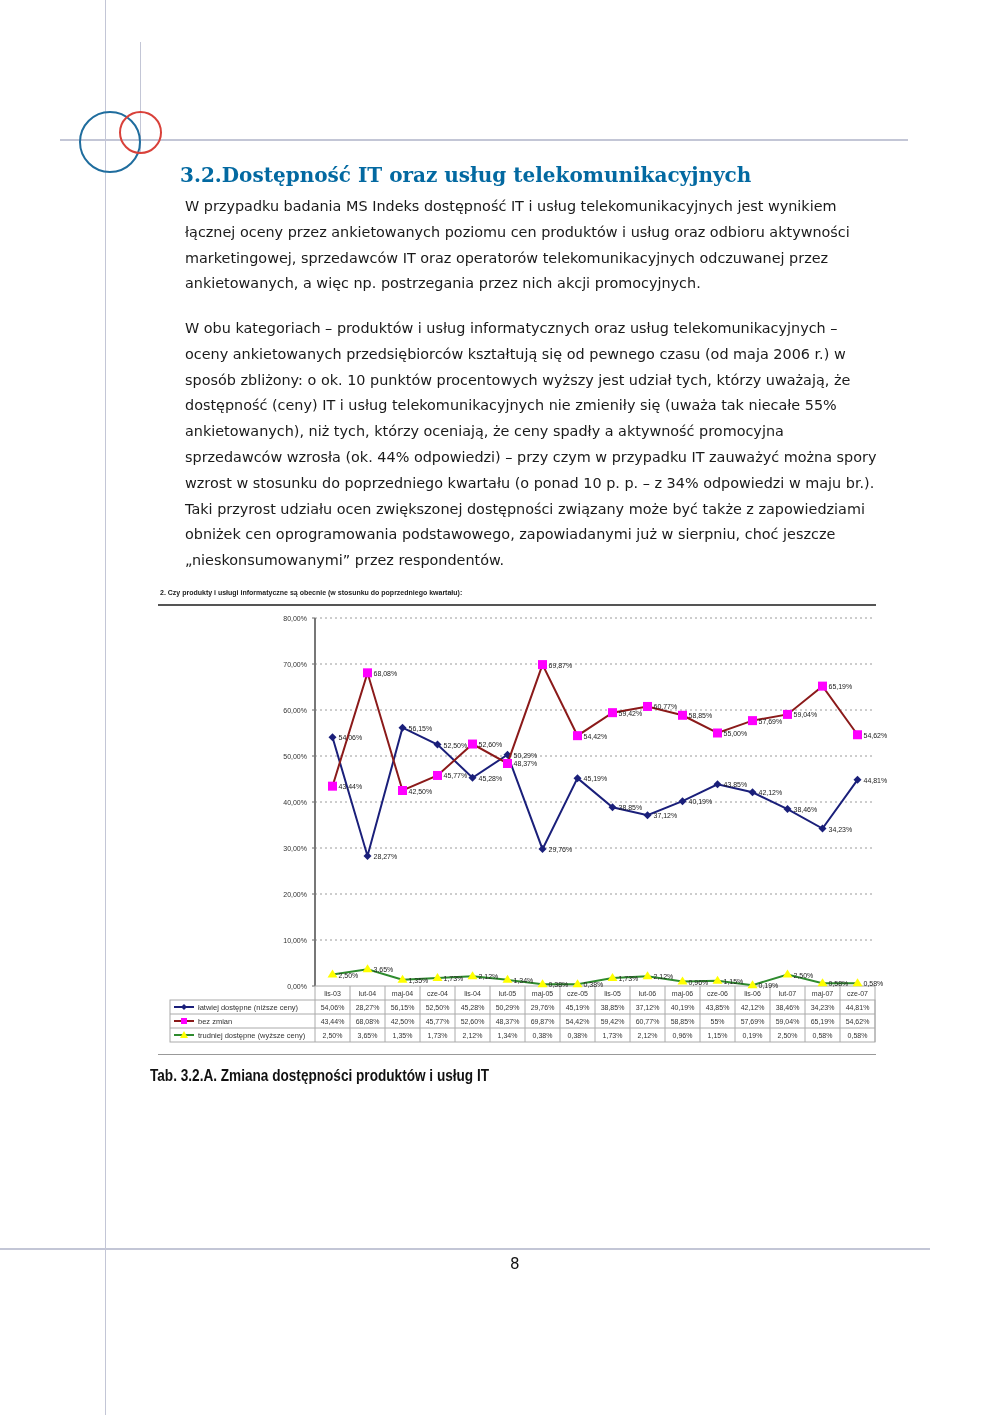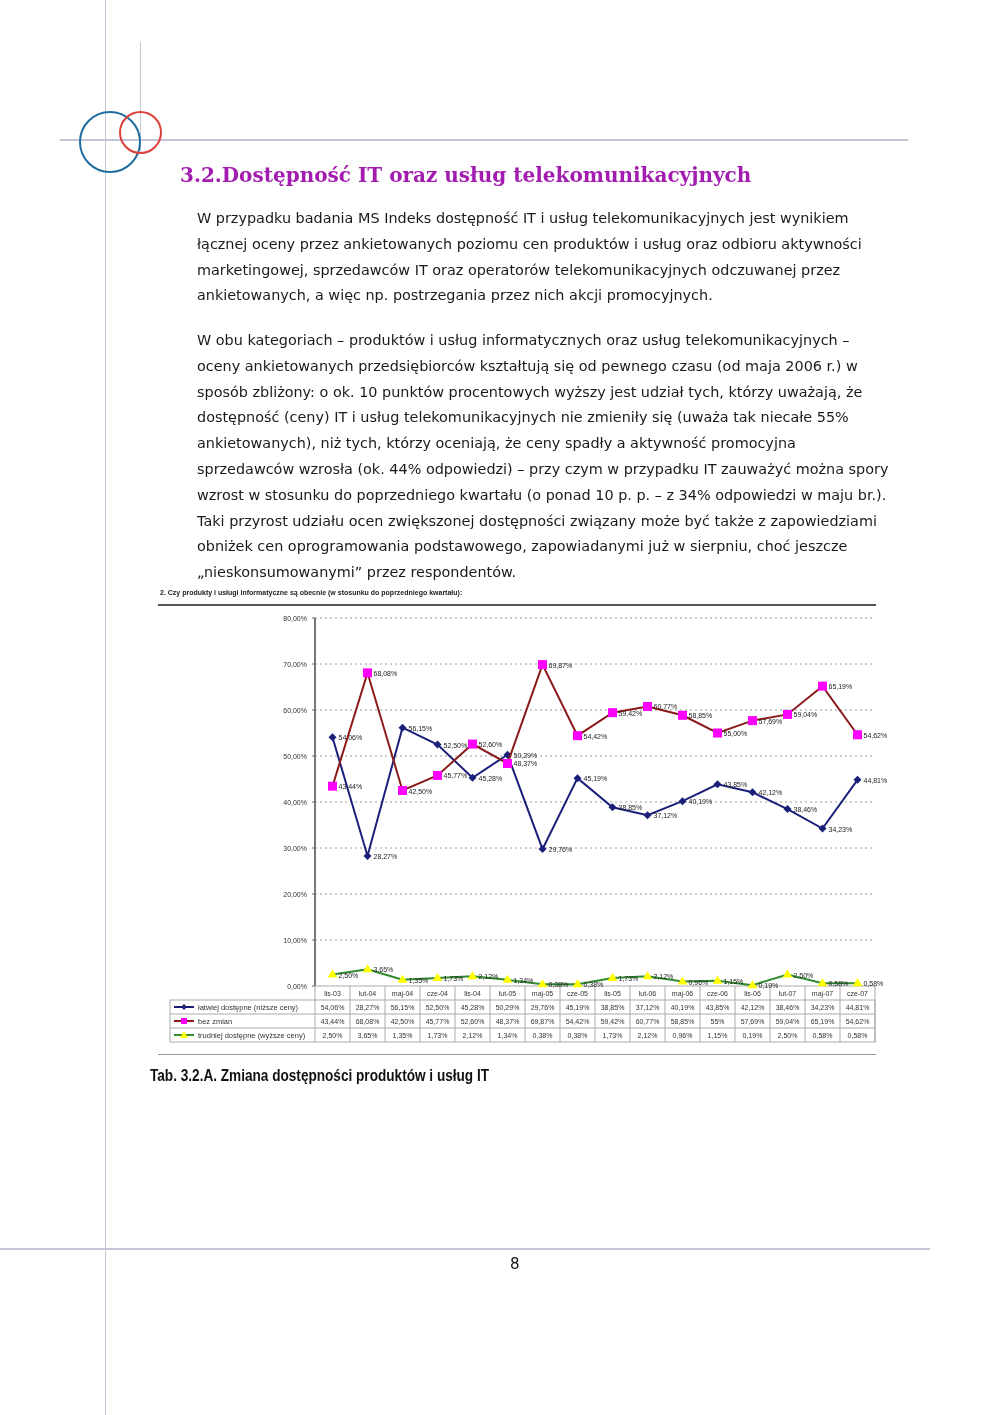--- a/index.html
+++ b/index.html
@@ -1,21 +1,21 @@
 <!DOCTYPE html>
 <html><head>
 <meta charset="utf-8">
 <style>
   html, body { margin:0; padding:0; background:#ffffff; }
   body { width:1000px; height:1415px; position:relative; overflow:hidden; font-family:"Liberation Sans", sans-serif; }
   .vline { position:absolute; width:1px; background:#c3c6d6; }
   .hline { position:absolute; height:2px; background:#c3c6d6; }
   .circle { position:absolute; border-radius:50%; box-sizing:border-box; }
-  h2.section { position:absolute; left:180px; top:163px; margin:0; font-family:"DejaVu Serif", serif; font-size:20px; font-weight:bold; color:#a21caf; letter-spacing:0px; }
-  .para { position:absolute; left:181px; width:700px; margin:16px; font-family:"DejaVu Sans", sans-serif; font-size:14.4px; line-height:25.8px; color:#1a1a1a; }
+  h2.section { position:absolute; left:180px; top:163px; margin:0; font-family:"DejaVu Serif", serif; font-size:20px; font-weight:bold; color:#0369a1; letter-spacing:0px; }
+  .para { position:absolute; left:181px; width:700px; margin:4px; font-family:"DejaVu Sans", sans-serif; font-size:14.4px; line-height:25.8px; color:#1a1a1a; }
   .chart-title { position:absolute; left:160px; top:589px; font-size:7px; font-weight:bold; color:#222; font-family:"Liberation Sans", sans-serif; }
   .chart-rule { position:absolute; left:158px; width:718px; height:2px; background:#555; }
   svg#chart { position:absolute; left:0; top:0; }
   .caption { position:absolute; left:150px; top:1067px; font-family:"Liberation Sans", sans-serif; font-size:16px; font-weight:bold; color:#111; transform:scaleX(0.85); transform-origin:left top; }
   .page-num { position:absolute; left:510px; top:1255px; font-family:"DejaVu Sans", sans-serif; font-size:15px; color:#111; }
 </style>
 </head>
 <body>
 
 <div class="vline" style="left:105px;top:0;height:1415px;"></div>

